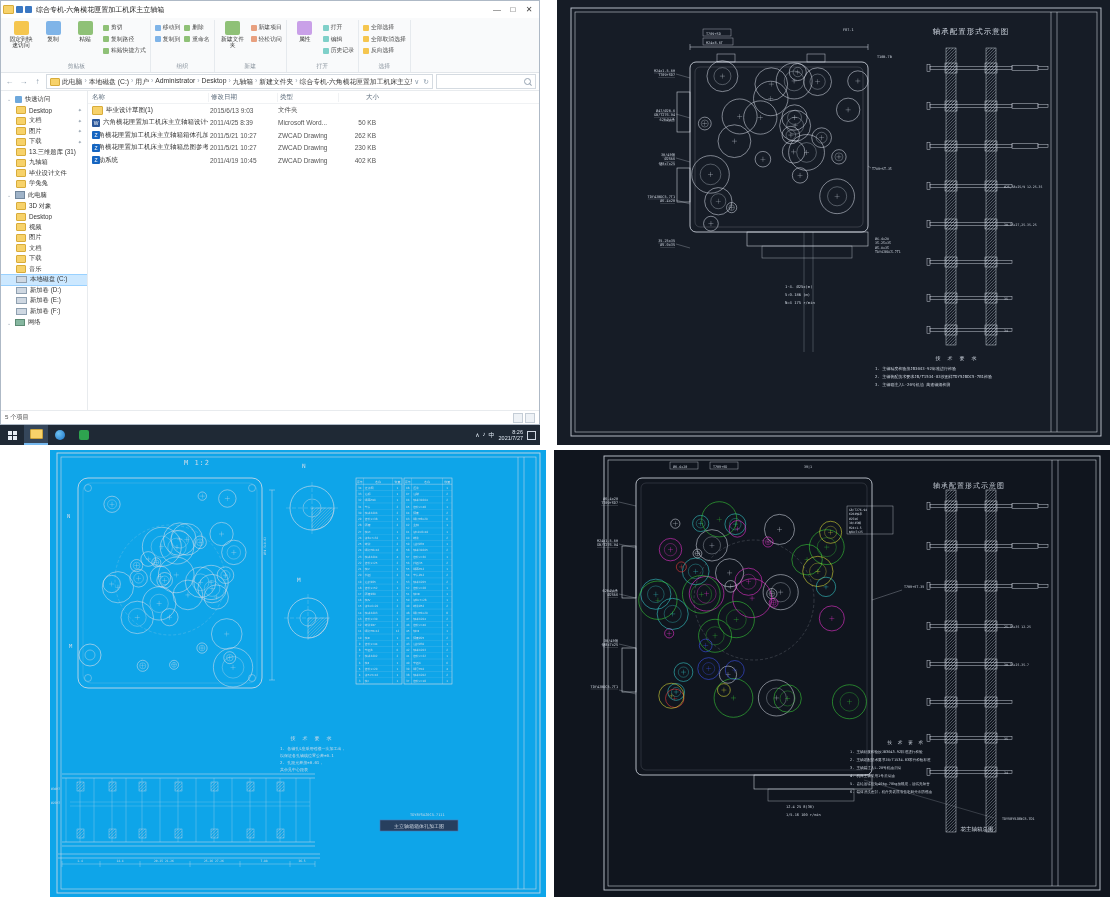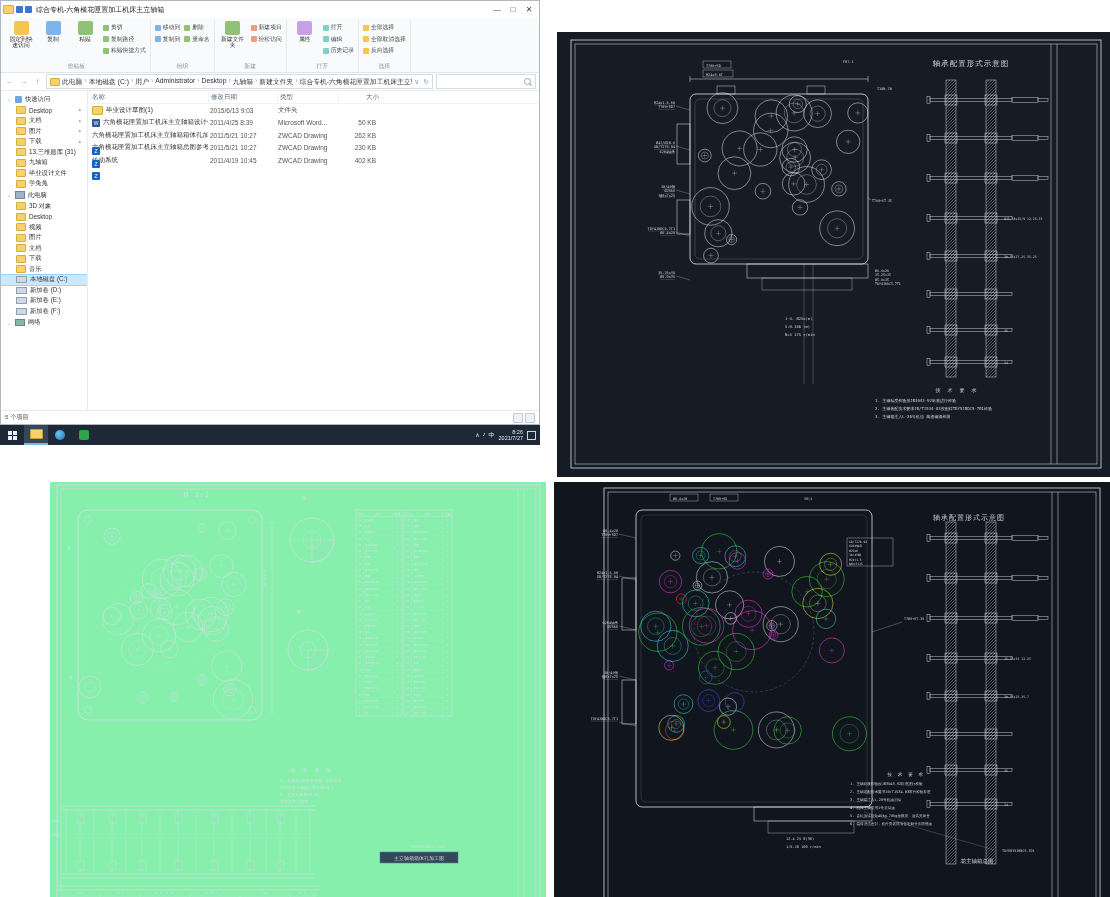--- a/index.html
+++ b/index.html
@@ -81,23 +81,23 @@
   .tbicon.active{background:#35465a;border-bottom:2px solid #76b9ef;}
   .startgrid{display:grid;grid-template-columns:4px 4px;grid-template-rows:4px 4px;gap:1px;}
   .startgrid div{background:#e8eef5;}
   .tb-folder{width:11px;height:8px;background:#f7d26a;border:0.5px solid #caa23a;border-radius:1px;}
   .tb-edge{width:10px;height:10px;border-radius:50%;background:radial-gradient(circle at 35% 35%,#6fc2f2,#1b74c8);}
   .tb-green{width:10px;height:10px;background:#2ea44f;border-radius:2px;}
   .tray{margin-left:auto;display:flex;align-items:center;gap:4px;padding-right:4px;font-size:6px;}
   .tray .clock{text-align:right;font-size:5.5px;line-height:1.15;}
   .notif{width:7px;height:7px;border:1px solid #cfd8e2;}
   
-  .cad{position:absolute;margin-top:32px;}
+  .cad{position:absolute;}
   #cad-tr{left:557px;top:0;width:553px;height:445px;background:#161c26;}
-  #cad-bl{left:50px;top:450px;width:496px;height:447px;background:#86efac;text-align:right;}
+  #cad-bl{left:50px;top:450px;width:496px;height:447px;background:#0ea5e9;text-align:right;}
   #cad-br{left:554px;top:450px;width:556px;height:447px;background:#10151e;}
   .cad svg{display:block;}
 </style>
 </head>
 <body>
 
 <div id="stage">
 
   <section id="explorer">
     <div class="titlebar">

